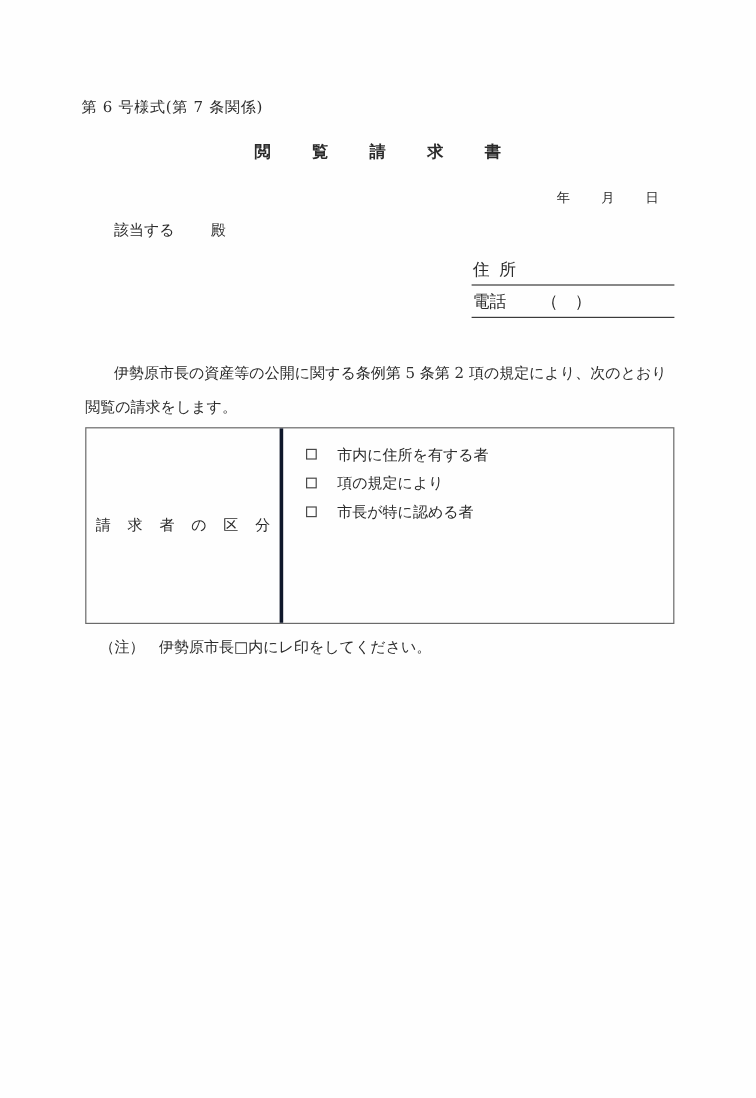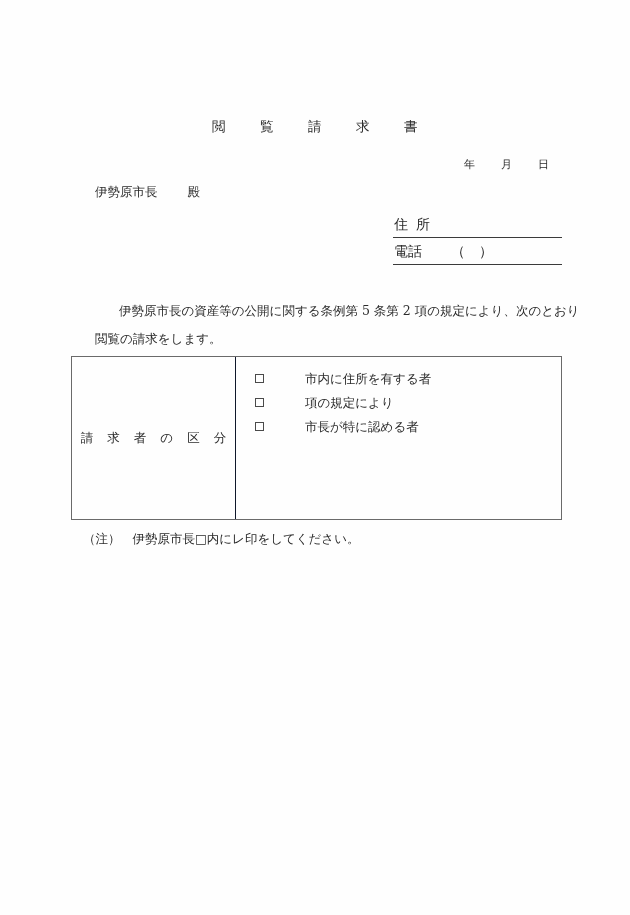--- a/index.html
+++ b/index.html
@@ -34,20 +34,21 @@
 
   
   .doc-title {
     position: absolute;
     left: 0;
     top: 118px;
     width: 630px;
     text-align: center;
     font-size: 13.5px;
     letter-spacing: 0.5px;
+    font-weight: bold;
   }
   .doc-title .t-char {
     display: inline-block;
     padding: 0 17px;
   }
 
   
   .date-line {
     position: absolute;
     right: 68px;
@@ -109,41 +110,40 @@
   }
 
   
   .body-para {
     position: absolute;
     left: 71px;
     top: 297px;
     width: 494px;
     font-size: 12.5px;
     line-height: 28px;
-    margin-left: 24px;
   }
   .body-para .indent {
     display: inline-block;
     width: 24px;
   }
 
   
   .req-table {
     position: absolute;
     left: 71px;
     top: 356px;
     width: 491px;
     height: 164px;
     border: 1px solid #6a6a6a;
     box-sizing: border-box;
     display: flex;
   }
   .tbl-label-cell {
     width: 164px;
-    border-right: 1px solid #0f172a;
+    border-right: 3px solid #0f172a;
     box-sizing: border-box;
     display: flex;
     align-items: center;
     justify-content: center;
   }
   .tbl-label-cell .lab-txt {
     font-size: 12.5px;
     white-space: nowrap;
   }
   .tbl-label-cell .lab-txt .sp {
@@ -165,52 +165,52 @@
     flex: 0 0 auto;
     width: 9px;
     height: 9px;
     border: 1px solid #4a4a4a;
     box-sizing: border-box;
     margin-top: 7px;
     margin-right: 17px;
   }
   .opt-text {
     flex: 1;
-    margin-left: 24px;
   }
 
   
   .footnote {
     position: absolute;
     left: 83px;
     top: 531px;
     font-size: 12.5px;
     white-space: nowrap;
   }
   .footnote .fn-gap {
     display: inline-block;
     width: 12px;
   }
 </style>
 </head>
 <body>
 
 <div class="page">
 
+  <div class="form-no">第 6 号様式(第 7 条関係)</div>
 
   <div class="doc-title">
     <span class="t-char">閲</span><span class="t-char">覧</span><span class="t-char">請</span><span class="t-char">求</span><span class="t-char">書</span>
   </div>
 
   <div class="date-line">
     <span class="d-char">年</span><span class="d-char">月</span><span class="d-char">日</span>
   </div>
 
   <div class="addressee">
-    <span>伊勢原市長</span><span class="ad-gap"></span><span>殿</span>
+    <span>該当する</span><span class="ad-gap"></span><span>殿</span>
   </div>
 
   <div class="applicant">
 
     <div class="app-row">
       <span class="lbl"><span>住</span><span class="sp"></span><span>所</span></span>
     </div>
 
 
     <div class="app-row">

